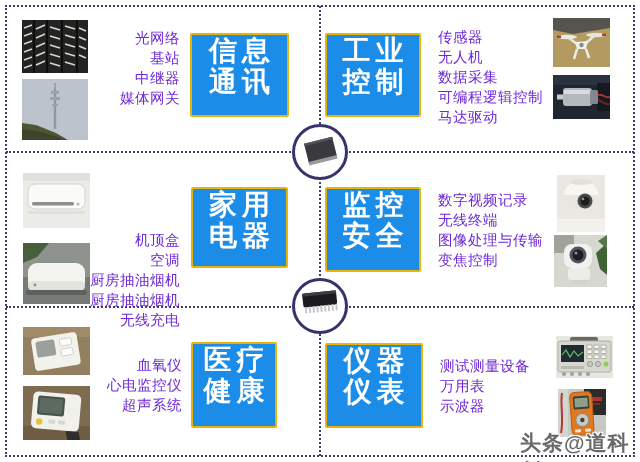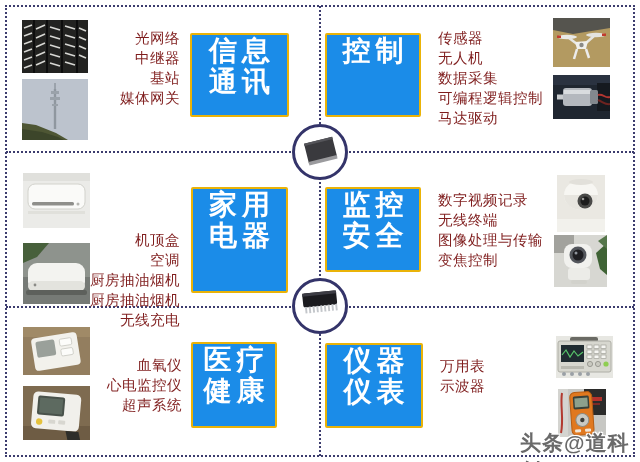--- a/index.html
+++ b/index.html
@@ -11,21 +11,21 @@
   .hdiv{position:absolute;left:6px;width:628px;height:0;border-top:2px dotted #3c3c6e;}
   .hdiv1{top:151px;} .hdiv2{top:306px;}
   .vdiv{position:absolute;left:319px;top:6px;height:450px;width:0;border-left:2px dotted #3c3c6e;}
   
   .cat-box{position:absolute;background:#1b8ce8;border:2px solid #eab308;border-radius:2px;
            box-sizing:border-box;color:#ffffff;font-weight:bold;font-size:28px;line-height:31px;
            letter-spacing:5px;display:flex;flex-direction:column;align-items:center;justify-content:flex-start;}
   .cat-box span{display:block;margin-right:-5px;}
   
   .list{position:absolute;font-family:"Liberation Serif","DejaVu Serif",serif;
-        font-size:14.5px;line-height:20px;color:#7f1d1d;letter-spacing:0.5px;}
+        font-size:14.5px;line-height:20px;color:#6d28d9;letter-spacing:0.5px;}
   .list-right{text-align:right;} .list-left{text-align:left;}
   
   .photo{position:absolute;margin:0;padding:0;line-height:0;}
   .photo svg{display:block;}
   
   .chip-circle{position:absolute;width:50px;height:50px;border-radius:50%;background:#ffffff;
                border:3px solid #34346a;z-index:5;display:flex;align-items:center;justify-content:center;}
   .chip1{left:292px;top:124px;} .chip2{left:292px;top:278px;}
   
   .watermark{position:absolute;left:520px;top:429px;font-size:21px;font-weight:bold;color:#6a6a6a;
@@ -88,35 +88,36 @@
         <polygon points="0,61 0,50 20,53 36,58 42,61" fill="#3c452a"></polygon>
         <line x1="33" y1="50" x2="33" y2="10" stroke="#8f979f" stroke-width="2.4"></line>
         <line x1="33" y1="10" x2="33" y2="4" stroke="#7a828a" stroke-width="1"></line>
         <rect x="29" y="12" width="8" height="3" fill="#9aa2aa"></rect>
         <rect x="28" y="18" width="10" height="3" fill="#9aa2aa"></rect>
         <rect x="30" y="25" width="6" height="2" fill="#9aa2aa"></rect>
       </svg>
     </figure>
     <div class="list list-right" style="left:55px;top:28px;width:125px;">
       <div>光网络</div>
+      <div>基站</div>
       <div>中继器</div>
-      <div>基站</div>
       <div>媒体网关</div>
     </div>
     <div class="cat-box" style="left:190px;top:33px;width:99px;height:84px;">
       <span>信息</span>
       <span>通讯</span>
     </div>
   </section>
 
   <section>
     <div class="cat-box" style="left:325px;top:33px;width:96px;height:84px;">
+      <span>工业</span>
       <span>控制</span>
     </div>
-    <div class="list list-left" style="left:438px;top:28px;width:145px;">
+    <div class="list list-left" style="left:438px;top:28px;width:145px;font-family:Liberation Mono, monospace;">
       <div>传感器</div>
       <div>无人机</div>
       <div>数据采集</div>
       <div>可编程逻辑控制</div>
       <div>马达驱动</div>
     </div>
     <figure class="photo" style="left:553px;top:18px;">
       <svg width="57" height="49" viewBox="0 0 57 49">
         <rect width="57" height="49" fill="#b39a61"></rect>
         <polygon points="0,0 57,0 57,10 20,16 0,12" fill="#55544e"></polygon>
@@ -169,21 +170,21 @@
         <rect x="3" y="47" width="61" height="5" rx="2" fill="#5d605c"></rect>
       </svg>
     </figure>
     <div class="list list-right" style="left:55px;top:182px;width:125px;margin-top:48px;">
       <div>机顶盒</div>
       <div>空调</div>
       <div>厨房抽油烟机</div>
       <div>厨房抽油烟机</div>
       <div>无线充电</div>
     </div>
-    <div class="cat-box" style="left:191px;top:187px;width:97px;height:106px;">
+    <div class="cat-box" style="left:191px;top:187px;width:97px;height:81px;">
       <span>家用</span>
       <span>电器</span>
     </div>
   </section>
 
   <section>
     <div class="cat-box" style="left:325px;top:187px;width:96px;height:85px;">
       <span>监控</span>
       <span>安全</span>
     </div>
@@ -259,20 +260,21 @@
       <span>健康</span>
     </div>
   </section>
 
   <section>
     <div class="cat-box" style="left:325px;top:343px;width:98px;height:85px;">
       <span>仪器</span>
       <span>仪表</span>
     </div>
     <div class="list list-left" style="left:440px;top:356px;width:145px;">
+      <div>测试测量设备</div>
       <div>万用表</div>
       <div>示波器</div>
     </div>
     <figure class="photo" style="left:556px;top:336px;">
       <svg width="57" height="42" viewBox="0 0 57 42">
         <rect width="57" height="42" fill="#e7e7e2"></rect>
         <rect x="14" y="1" width="28" height="5" rx="2" fill="#6a6a64"></rect>
         <rect x="2" y="5" width="53" height="31" rx="2" fill="#d7d7cf" stroke="#aeaea6" stroke-width="1"></rect>
         <rect x="5" y="9" width="23" height="17" fill="#1f2b30"></rect>
         <polyline points="6,19 10,14 14,21 18,15 22,20 27,16" stroke="#57c46a" stroke-width="1.2" fill="none"></polyline>

